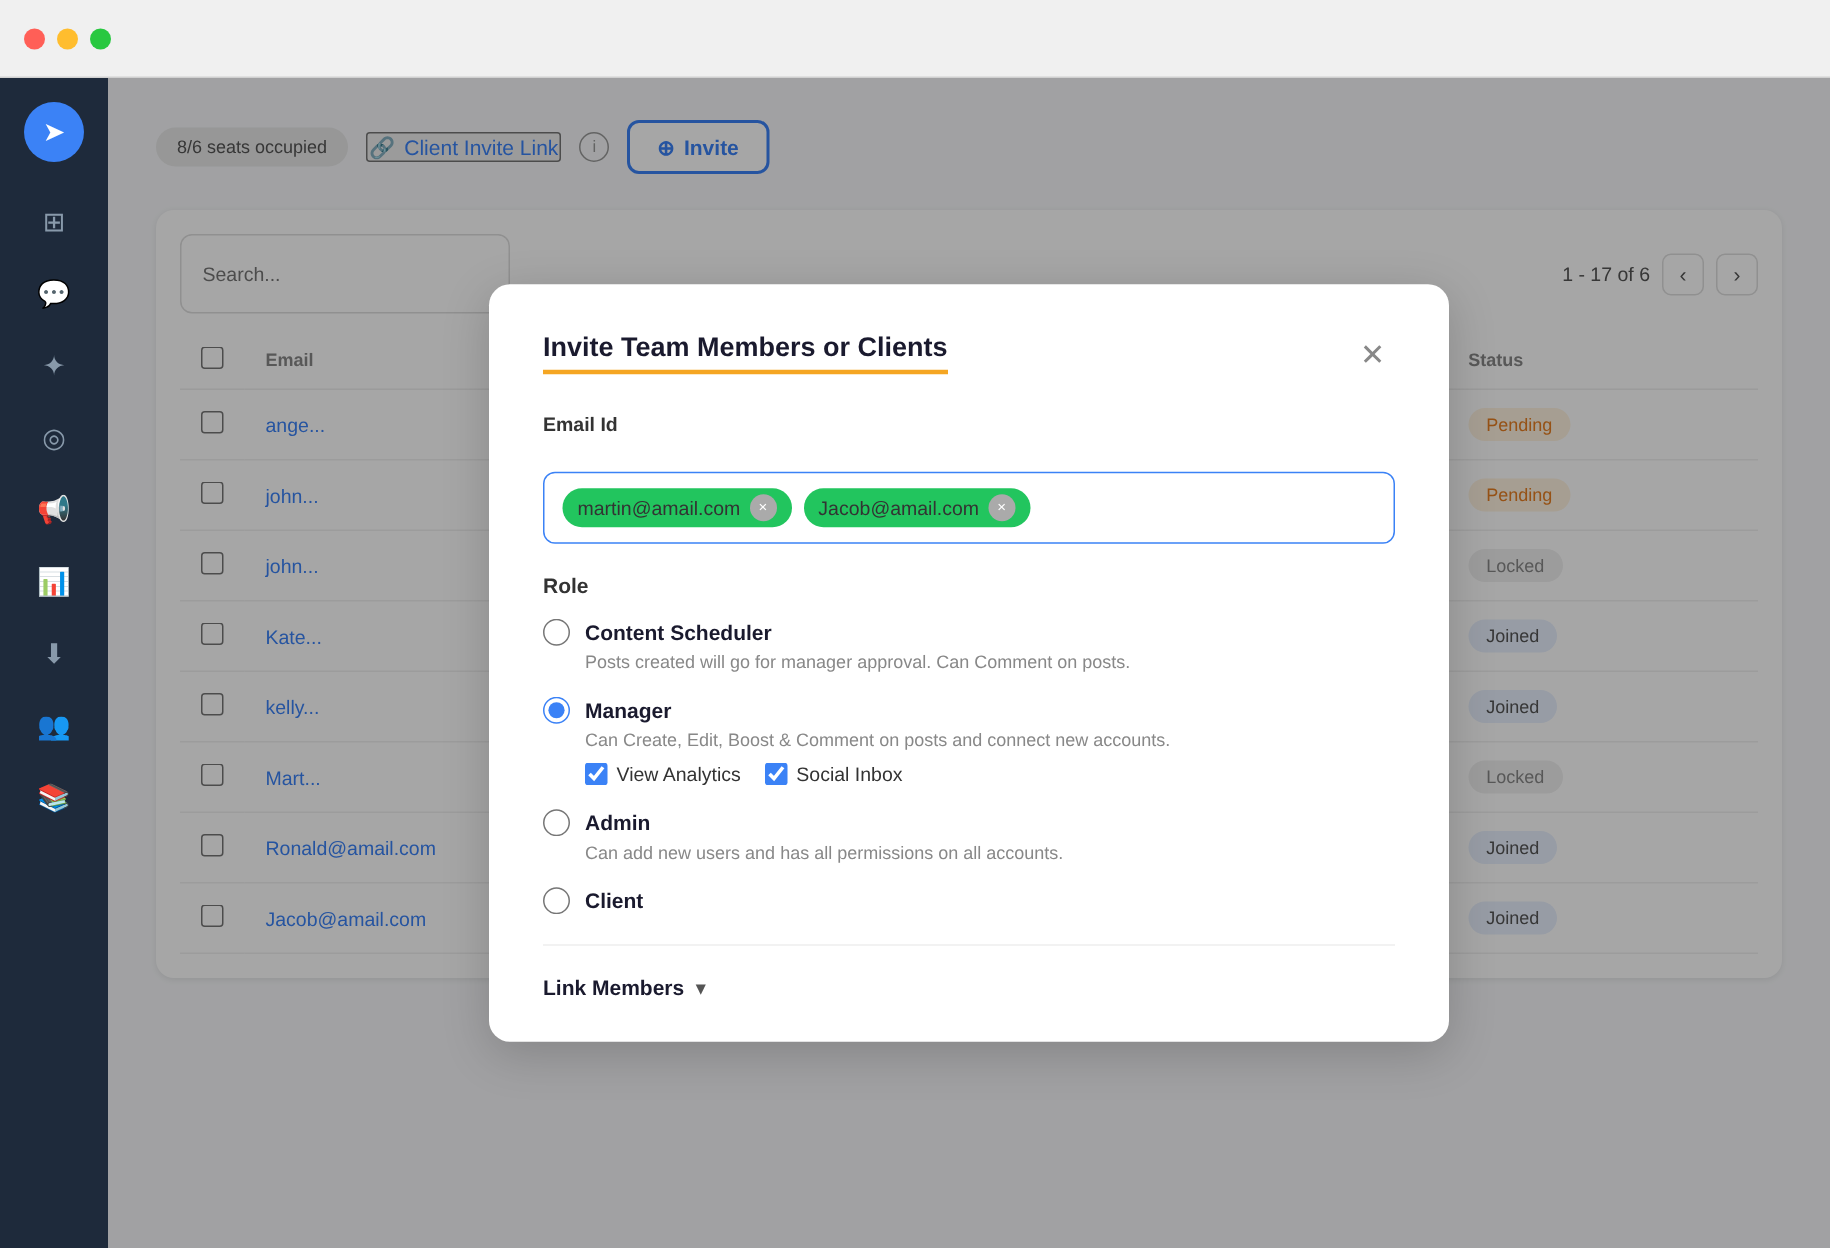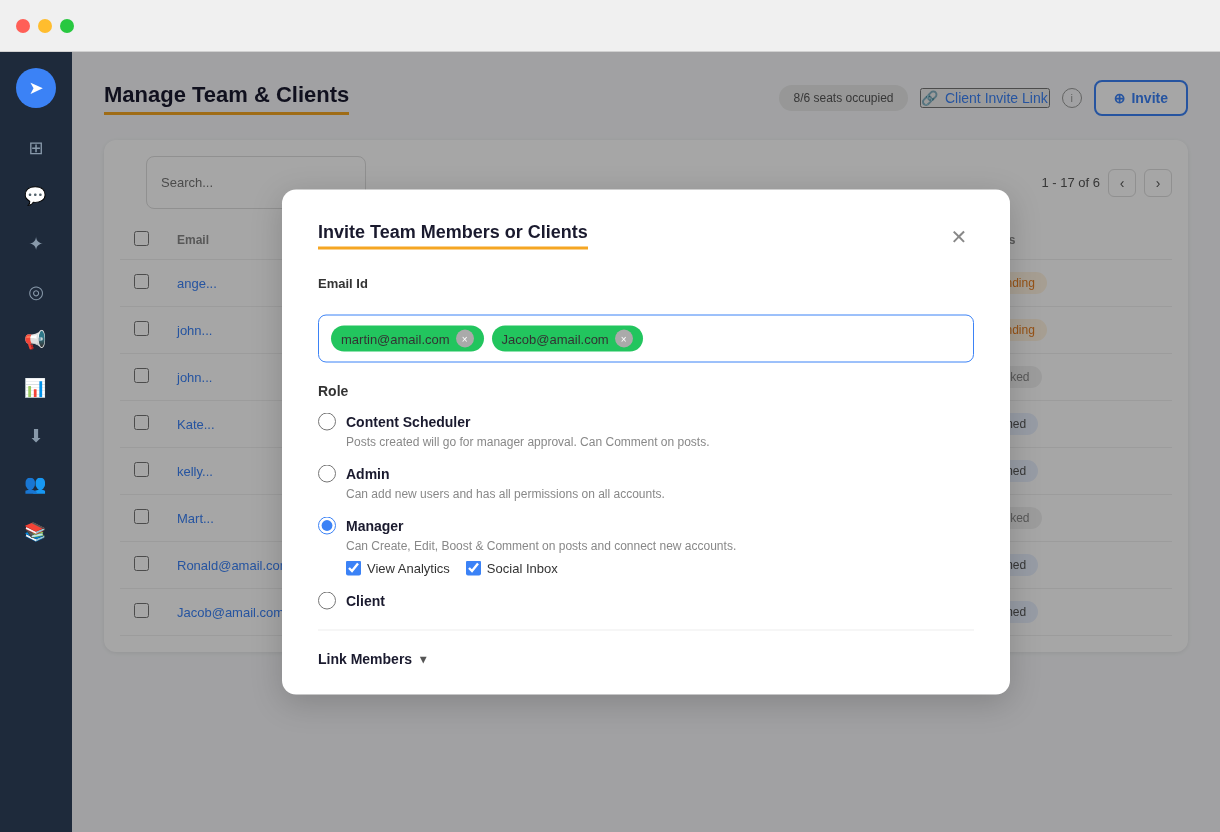--- a/index.html
+++ b/index.html
@@ -122,21 +122,20 @@
       box-shadow: 0 1px 4px rgba(0,0,0,0.08);
     }
     .table-toolbar {
       display: flex; align-items: center; justify-content: space-between;
       margin-bottom: 12px;
     }
     .search-box {
       border: 1px solid #ddd; border-radius: 8px;
       padding: 18px 14px; font-size: 13px; width: 220px;
       color: #999;
-      margin-left: 26px;
     }
     .pagination {
       display: flex; align-items: center; gap: 8px;
       font-size: 13px; color: #555;
     }
     .page-arrow {
       width: 28px; height: 28px; border: 1px solid #ddd;
       border-radius: 6px; display: flex; align-items: center;
       justify-content: center; cursor: pointer; font-size: 14px; color: #555;
     }
@@ -168,21 +167,21 @@
     }
 
     
     .modal {
       position: absolute;
       top: 50%;
       left: 50%;
       transform: translate(-50%, -50%);
       background: white;
       border-radius: 14px;
-      width: 728px;
+      width: 640px;
       padding: 32px 36px 28px;
       z-index: 20;
       box-shadow: 0 8px 32px rgba(0,0,0,0.18);
     }
     .modal-header {
       display: flex; justify-content: space-between; align-items: flex-start;
       margin-bottom: 24px;
     }
     .modal-title {
       font-size: 18px; font-weight: 700; color: #1a1a2e;
@@ -274,21 +273,20 @@
     <div class="sidebar-icon">📢</div>
     <div class="sidebar-icon">📊</div>
     <div class="sidebar-icon">⬇</div>
     <div class="sidebar-icon active">👥</div>
     <div class="sidebar-icon">📚</div>
   </nav>
 
   <main class="main">
 
     <div class="page-header">
-      <h1 class="page-title">Manage Team &amp; Clients</h1>
       <div class="header-right">
         <span class="seats-badge">8/6 seats occupied</span>
         <button class="invite-link-btn">
           <span>🔗</span>
           <span>Client Invite Link</span>
         </button>
         <div class="info-icon">i</div>
         <button class="invite-btn">
           <span>⊕</span>
           <span>Invite</span>
@@ -399,28 +397,20 @@
 
       <div class="role-section">
         <div class="role-label">Role</div>
 
         <div class="role-option">
           <div class="role-row">
             <input type="radio" name="role" class="role-radio" style="">
             <span class="role-name">Content Scheduler</span>
           </div>
           <div class="role-desc">Posts created will go for manager approval. Can Comment on posts.</div>
-        </div>
-
-        <div class="role-option">
-          <div class="role-row">
-            <input type="radio" name="role" class="role-radio" style="">
-            <span class="role-name">Admin</span>
-          </div>
-          <div class="role-desc">Can add new users and has all permissions on all accounts.</div>
         </div>
 
         <div class="role-option">
           <div class="role-row">
             <input type="radio" name="role" class="role-radio" checked="" style="">
             <span class="role-name">Manager</span>
           </div>
           <div class="role-desc">Can Create, Edit, Boost &amp; Comment on posts and connect new accounts.</div>
           <div class="role-perms">
             <label class="perm-check">
@@ -430,20 +420,28 @@
             <label class="perm-check">
               <input type="checkbox" class="perm-checkbox" checked="" style="">
               <span>Social Inbox</span>
             </label>
           </div>
         </div>
 
         <div class="role-option">
           <div class="role-row">
             <input type="radio" name="role" class="role-radio" style="">
+            <span class="role-name">Admin</span>
+          </div>
+          <div class="role-desc">Can add new users and has all permissions on all accounts.</div>
+        </div>
+
+        <div class="role-option">
+          <div class="role-row">
+            <input type="radio" name="role" class="role-radio" style="">
             <span class="role-name">Client</span>
           </div>
         </div>
       </div>
 
       <hr class="divider">
 
       <div class="link-accounts-row">
         <span>Link Members</span>
         <span class="chevron-icon">▾</span>

